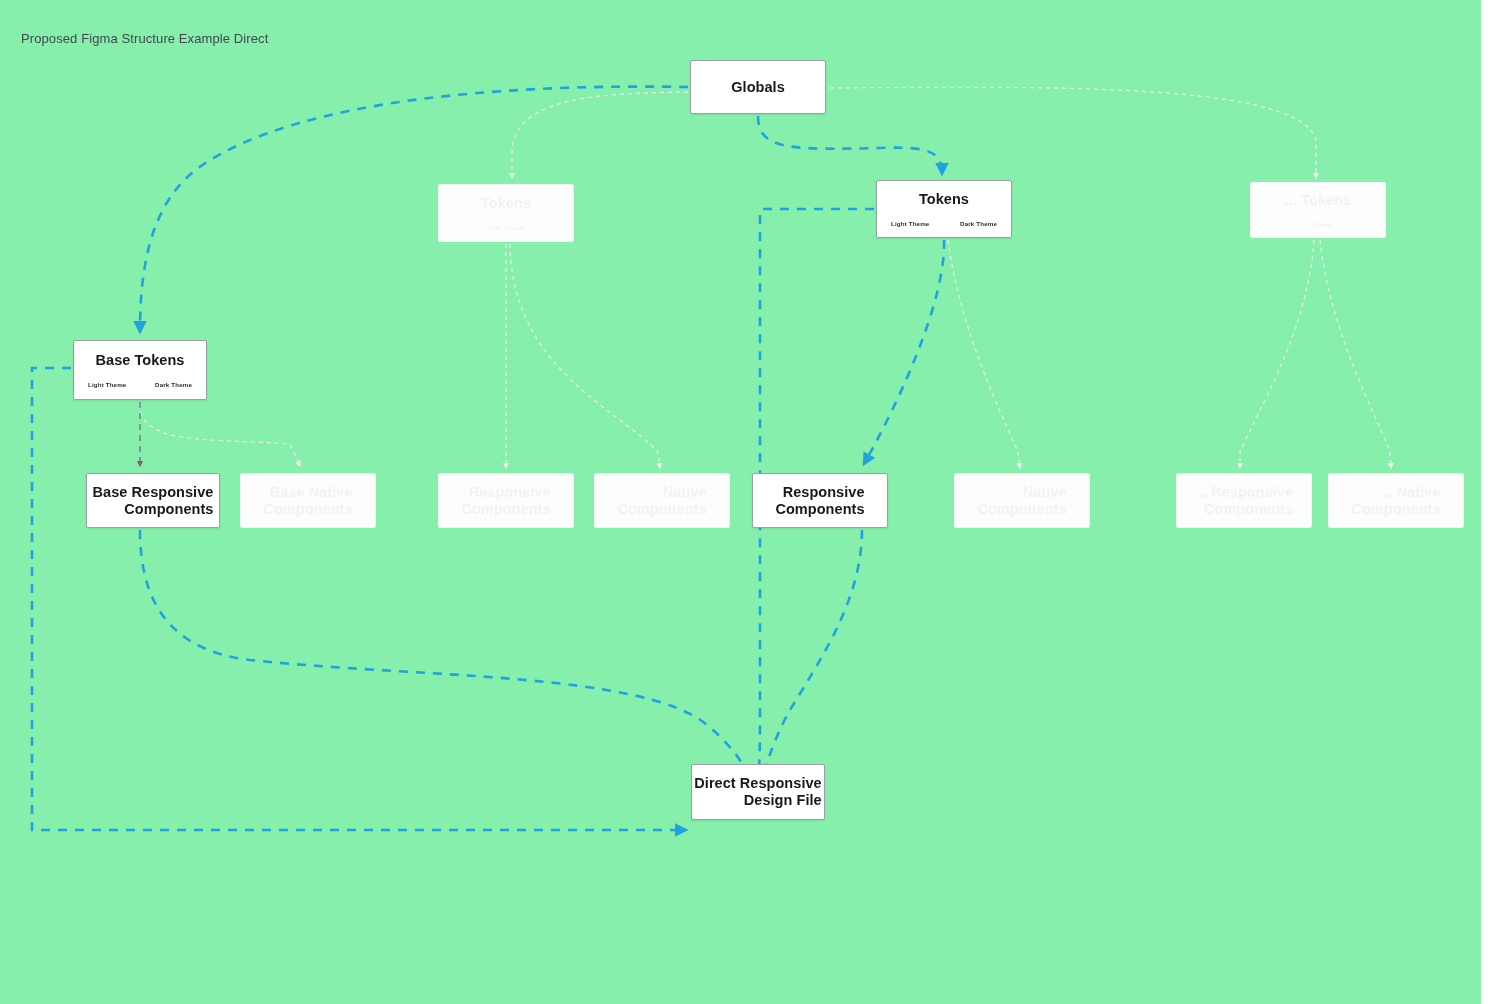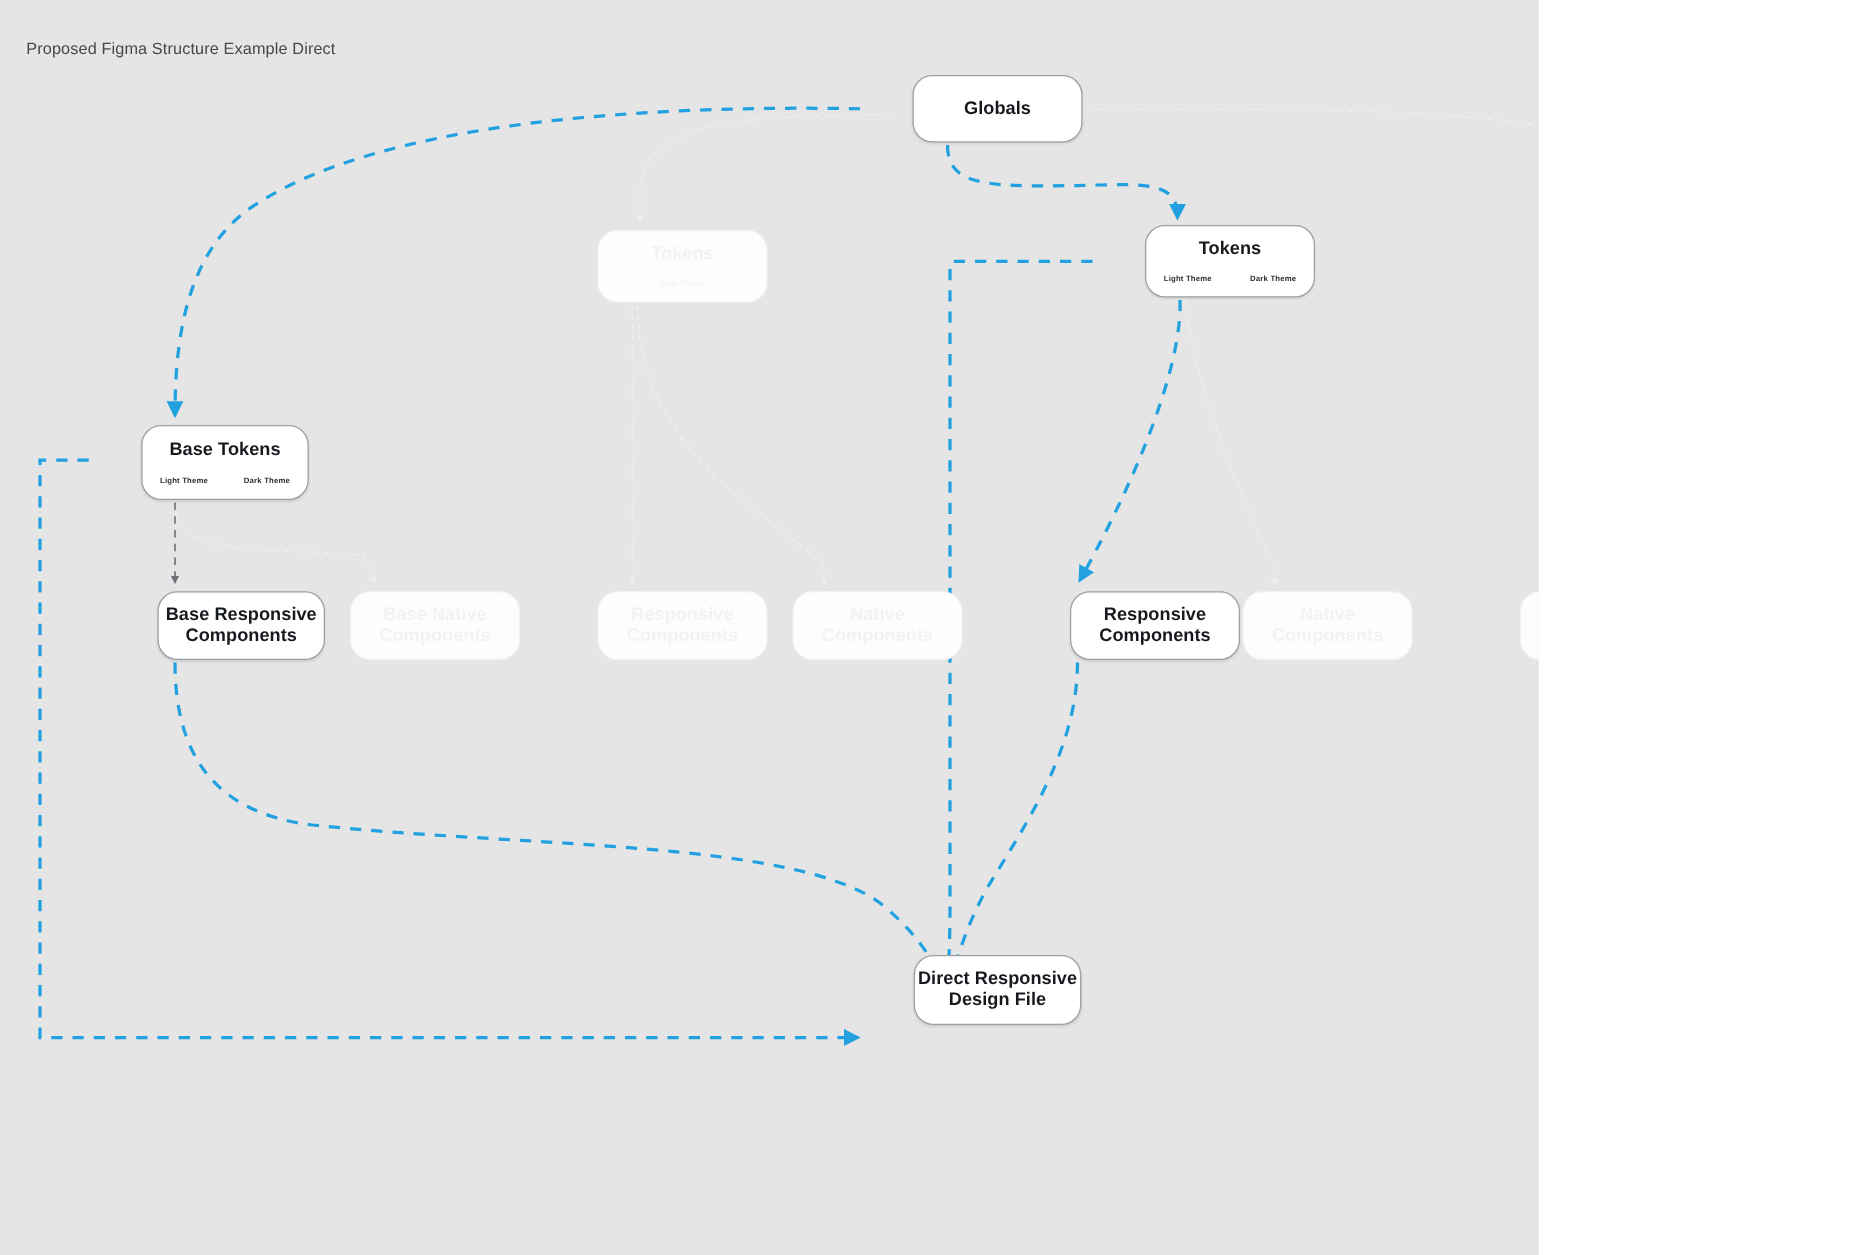--- a/index.html
+++ b/index.html
@@ -8,24 +8,24 @@
     padding: 0;
     background: #ffffff;
   }
   body {
     font-family: "Liberation Sans", sans-serif;
     color: #1f2328;
     -webkit-font-smoothing: antialiased;
   }
   #canvas {
     position: relative;
-    width: 1231px;
+    width: 1481px;
     height: 1004px;
     overflow: hidden;
-    background: #e5e5e5;
+    background: #86efac;
   }
   #title {
     position: absolute;
     left: 21px;
     top: 30px;
     font-size: 13px;
     line-height: 17px;
     color: #43484d;
     letter-spacing: 0.1px;
     white-space: nowrap;
@@ -34,28 +34,27 @@
     position: absolute;
     left: 0;
     top: 0;
     width: 1501px;
     height: 1004px;
     pointer-events: none;
   }
   .node {
     position: absolute;
     box-sizing: border-box;
-    border-radius: 16px;
+    border-radius: 2px;
     background: #ffffff;
     display: flex;
     flex-direction: column;
     justify-content: center;
     align-items: center;
-    text-align: center;
-    margin-left: 40px;
+    text-align: right;
   }
   .node.active {
     border: 1px solid #9aa0a6;
     box-shadow: 0 1px 2px rgba(16, 22, 26, 0.10);
   }
   .node.ghost {
     border: 1px solid #f2f3f4;
     background: #fdfdfd;
     box-shadow: none;
   }
@@ -96,21 +95,21 @@
   
   #node-globals          { left: 690px;  top: 60px;  width: 136px; height: 54px; }
   #node-tokens-main      { left: 876px;  top: 180px; width: 136px; height: 58px; }
   #node-tokens-ghost     { left: 438px;  top: 184px; width: 136px; height: 58px; }
   #node-tokens-ellipsis  { left: 1250px; top: 182px; width: 136px; height: 56px; }
   #node-base-tokens      { left: 73px;   top: 340px; width: 134px; height: 60px; }
   #node-base-responsive  { left: 86px;   top: 473px; width: 134px; height: 55px; }
   #node-base-native      { left: 240px;  top: 473px; width: 136px; height: 55px; }
   #node-responsive-ghost { left: 438px;  top: 473px; width: 136px; height: 55px; }
   #node-native-ghost     { left: 594px;  top: 473px; width: 136px; height: 55px; }
-  #node-responsive-main  { left: 816px;  top: 473px; width: 136px; height: 55px; }
+  #node-responsive-main  { left: 752px;  top: 473px; width: 136px; height: 55px; }
   #node-native-ghost-2   { left: 954px;  top: 473px; width: 136px; height: 55px; }
   #node-responsive-e     { left: 1176px; top: 473px; width: 136px; height: 55px; }
   #node-native-e         { left: 1328px; top: 473px; width: 136px; height: 55px; }
   #node-direct-file      { left: 691px;  top: 764px; width: 134px; height: 56px; }
 </style>
 </head>
 <body>
 
 <div id="canvas">
 

